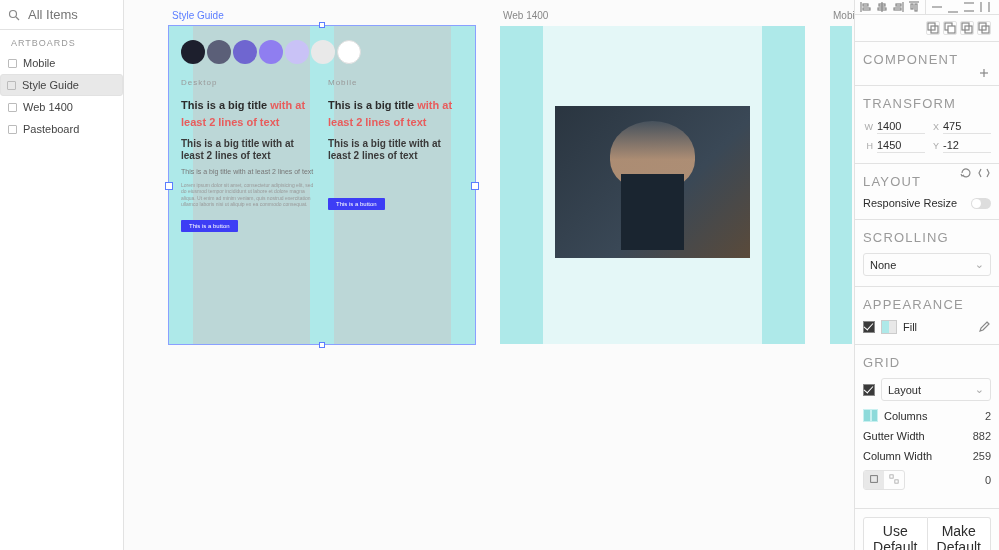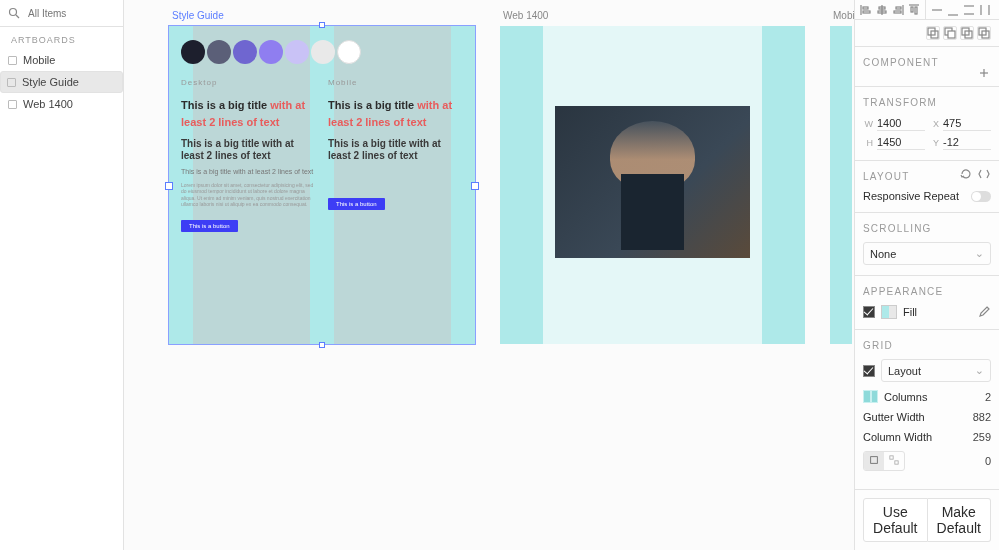--- a/index.html
+++ b/index.html
@@ -6,21 +6,21 @@
   --bg:#f5f5f5; --panel:#ffffff; --border:#e2e2e2; --muted:#9a9a9a; --text:#2c2c2c;
   --accent:#4e6cf7; --teal:#aee9e9; --grid-col:#e4f7f7;
 }
 *{box-sizing:border-box; font-family:"Helvetica Neue",Arial,sans-serif; font-size:11px; -webkit-font-smoothing:antialiased;}
 html,body{margin:0; padding:0; height:100%;}
 body{display:flex; width:999px; height:550px; overflow:hidden; background:var(--bg); color:var(--text);}
 
 
 .sidebar{width:124px; background:var(--panel); border-right:1px solid var(--border); display:flex; flex-direction:column;}
 .search-row{display:flex; align-items:center; gap:6px; padding:6px 8px; border-bottom:1px solid var(--border);}
-.search-row input{border:none; outline:none; font-size:10px; flex:1; background:transparent;}
+.search-row input{border:none; outline:none; font-size:13px; flex:1; background:transparent;}
 .artb-hdr{padding:8px 11px 4px; font-size:9px; letter-spacing:1px; color:var(--muted);}
 .ab-item{display:flex; align-items:center; gap:6px; padding:5px 8px; cursor:pointer; color:#444;}
 .ab-item.sel{background:#e8e8e8;}
 .ab-item .sq{width:9px; height:9px; border:1px solid #bbb; border-radius:1px;}
 
 
 .canvas{flex:1; position:relative; background:#fbfbfb; overflow:hidden;}
 .artboard{position:absolute; background:var(--teal);}
 .ab-label{position:absolute; top:-16px; left:3px; font-size:10px;}
 .ab1{left:45px; top:26px; width:306px; height:318px; outline:1px solid #8aa0ff;}
@@ -60,21 +60,21 @@
 
 
 .props{width:145px; background:#fdfdfd; border-left:1px solid var(--border); display:flex; flex-direction:column; overflow-y:auto; position:relative;}
 .align-bar{display:flex;height:28px;border-bottom:1px solid var(--border);align-items:center;}
 .align-grp{display:flex;border-right:1px solid var(--border);height:100%;align-items:center;padding:0 4px;gap:2px;}
 .align-grp:last-child{border-right:none;}
 .ic{width:14px;height:14px;display:inline-flex;align-items:center;justify-content:center;color:#888;cursor:pointer;}
 .ic svg{width:12px;height:12px;stroke:currentColor;stroke-width:1.2;fill:none;}
 .pr-sect{border-bottom:1px solid var(--border);padding:10px 8px;}
 .pr-sect.flex-row{display:flex;align-items:center;gap:6px;}
-.pr-hdr{font-size:10px;letter-spacing:1.2px;color:var(--muted);margin-bottom:8px;}
+.pr-hdr{font-size:13px;letter-spacing:1.2px;color:var(--muted);margin-bottom:8px;}
 .repeat-btn{display:flex;align-items:center;gap:6px;border:1px solid var(--border);border-radius:10px;padding:3px 8px;color:#aaa;font-size:10px;}
 .bool-ops{display:flex;gap:3px;margin-left:auto;}
 .bool-ops .ic{border:1px solid var(--border);border-radius:2px;}
 
 .xf-grid{display:grid;grid-template-columns:10px 1fr 10px 1fr;gap:4px 4px;align-items:center;font-size:10px;}
 .xf-lbl{color:#aaa;font-size:9px;text-align:right;}
 .xf-val{border-bottom:1px solid var(--border);padding:1px 0;}
 .xf-icons{position:absolute;right:8px;top:80px;display:flex;gap:4px;}
 
 .toggle{margin-left:auto;width:20px;height:11px;border-radius:6px;background:#ddd;position:relative;}
@@ -127,20 +127,24 @@
       <span class="sq"></span>
       <span>Mobile</span>
     </div>
   <div class="ab-item sel">
       <span class="sq"></span>
       <span>Style Guide</span>
     </div>
   <div class="ab-item">
       <span class="sq"></span>
       <span>Web 1400</span>
+    </div>
+  <div class="ab-item">
+      <span class="sq"></span>
+      <span>Pasteboard</span>
     </div>
 </aside>
 
 <main class="canvas">
 
   <div class="artboard ab1">
     <span class="ab-label">Style Guide</span>
     <span class="handle-top"></span>
     <span class="handle-bot"></span>
     <div class="sg-cols">
@@ -311,21 +315,21 @@
             <polyline points="3,2 1,6 3,10"></polyline>
             <polyline points="9,2 11,6 9,10"></polyline>
           </svg>
         </span>
     </div>
   </div>
 
   <div class="pr-sect">
     <div class="pr-hdr">LAYOUT</div>
     <div style="display:flex;align-items:center;">
-      <span>Responsive Repeat</span>
+      <span>Responsive Resize</span>
       <span class="toggle"></span>
     </div>
   </div>
 
   <div class="pr-sect">
     <div class="pr-hdr">SCROLLING</div>
     <div class="sel">
       <span>None</span>
       <span class="chev">⌄</span>
     </div>

